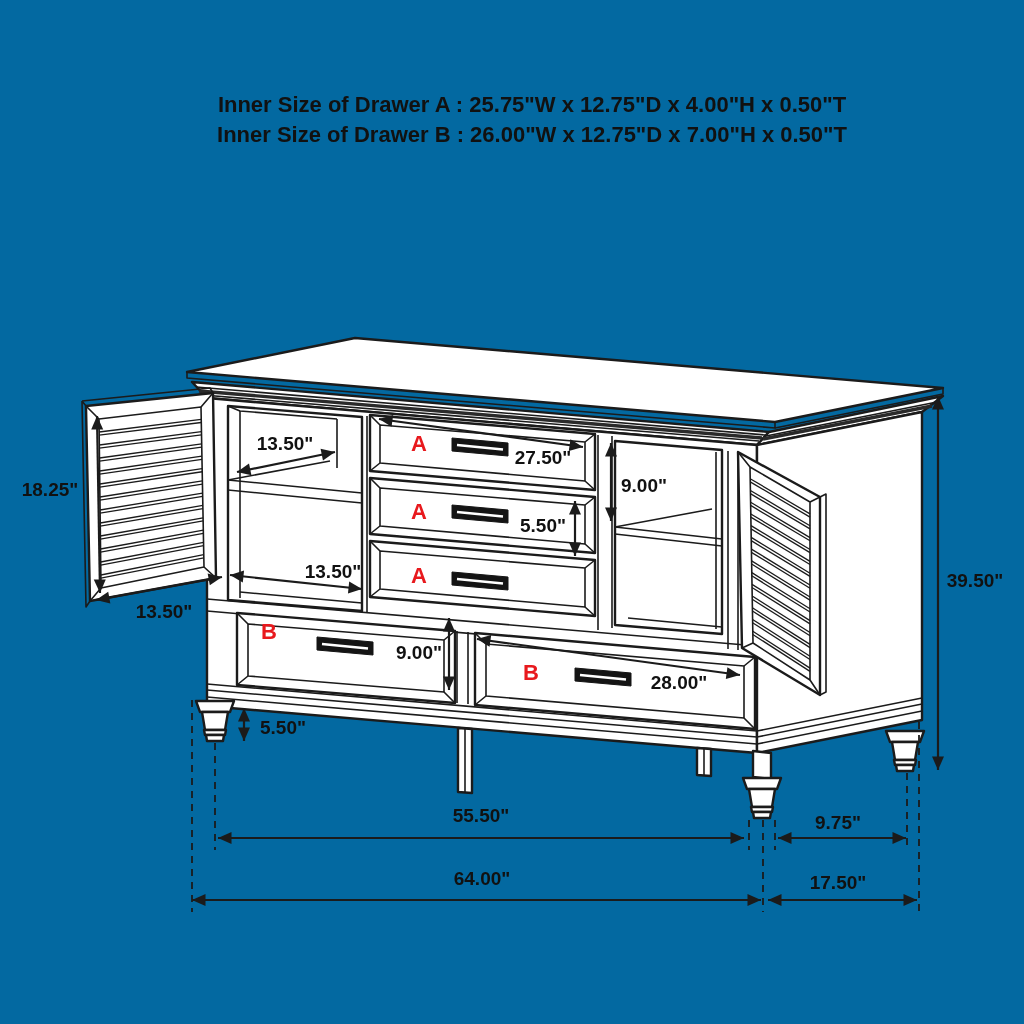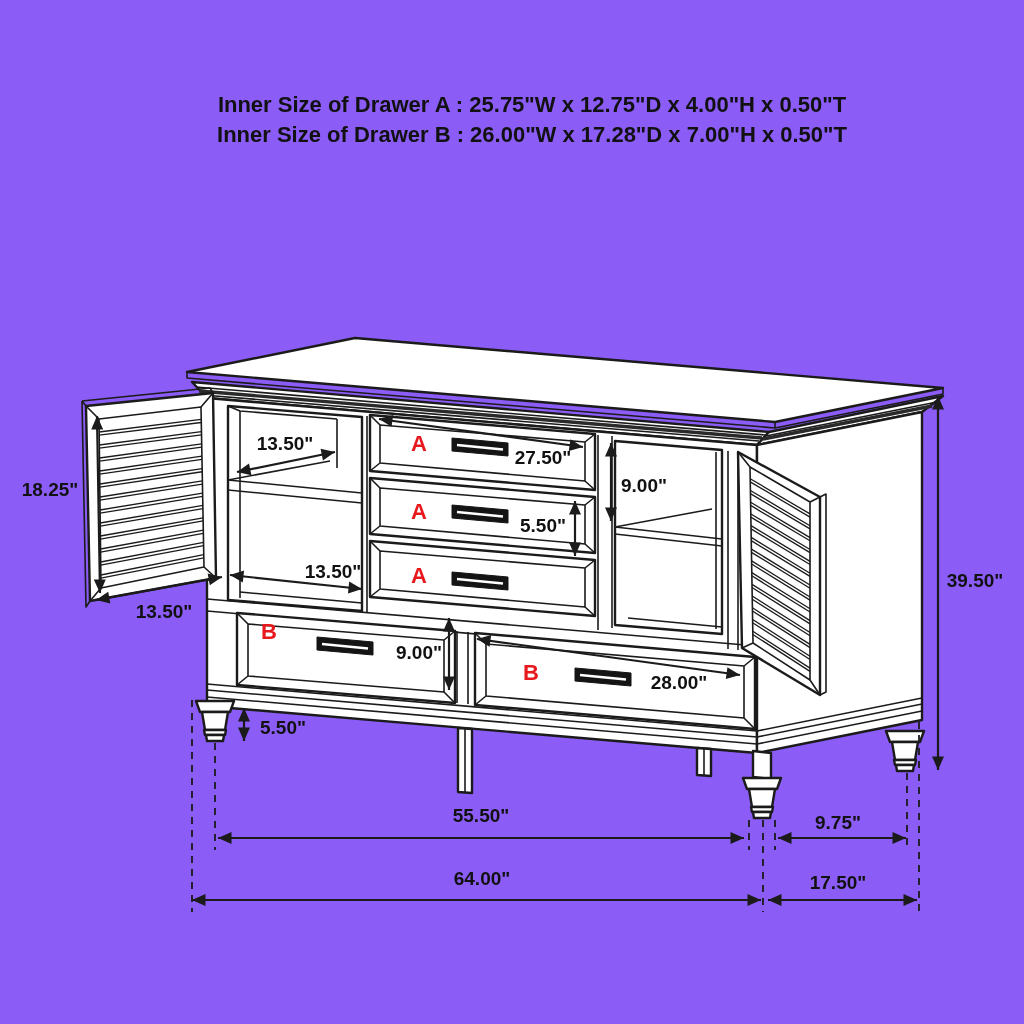--- a/index.html
+++ b/index.html
@@ -1,16 +1,16 @@
 <!DOCTYPE html>
 <html><head>
 <meta charset="utf-8">
 <style>
   html,body{margin:0;padding:0;background:#ffffff;}
-  .stage{position:relative;width:1024px;height:1024px;background:#8b5cf6;overflow:hidden;
+  .stage{position:relative;width:1024px;height:1024px;background:#0369a1;overflow:hidden;
          font-family:"Liberation Sans", sans-serif;}
   .title-block{position:absolute;top:90px;left:40px;width:984px;text-align:center;
                font-weight:bold;font-size:22px;line-height:30px;color:#111;}
   svg{position:absolute;left:0;top:0;}
   .outline{fill:#ffffff;stroke:#1b1b1b;stroke-width:2.4;stroke-linejoin:round;}
   .thin{fill:none;stroke:#1b1b1b;stroke-width:1.6;stroke-linejoin:round;}
   .hatch{fill:none;stroke:#2a2a2a;stroke-width:3.4;}
   .dimline{stroke:#1b1b1b;stroke-width:2.2;fill:none;}
   .dashline{stroke:#1b1b1b;stroke-width:1.8;fill:none;stroke-dasharray:7 6;}
   .dim{font-family:"Liberation Sans",sans-serif;font-weight:bold;font-size:19px;fill:#111;}
@@ -18,21 +18,21 @@
   .handle{fill:#141414;stroke:#141414;stroke-width:1;}
   .handleslit{stroke:#ffffff;stroke-width:2.4;fill:none;}
 </style>
 </head>
 <body>
 
 <div class="stage">
 
   <div class="title-block">
     <div>Inner Size of Drawer A : 25.75"W x 12.75"D x 4.00"H x 0.50"T</div>
-    <div>Inner Size of Drawer B : 26.00"W x 17.28"D x 7.00"H x 0.50"T</div>
+    <div>Inner Size of Drawer B : 26.00"W x 12.75"D x 7.00"H x 0.50"T</div>
   </div>
 
   <svg width="1024" height="1024" viewBox="0 0 1024 1024">
     <defs>
       <marker id="ah" markerUnits="userSpaceOnUse" markerWidth="18" markerHeight="14" refX="14" refY="7" orient="auto-start-reverse">
         <path d="M0.5,1 L14,7 L0.5,13 Z" fill="#1b1b1b"></path>
       </marker>
       <g id="leg-shape">
         <path class="outline" d="M-19,0 L19,0 L15,11 L-15,11 Z"></path>
         <path class="outline" d="M-13,11 L13,11 L10,29 L-10,29 Z"></path>

